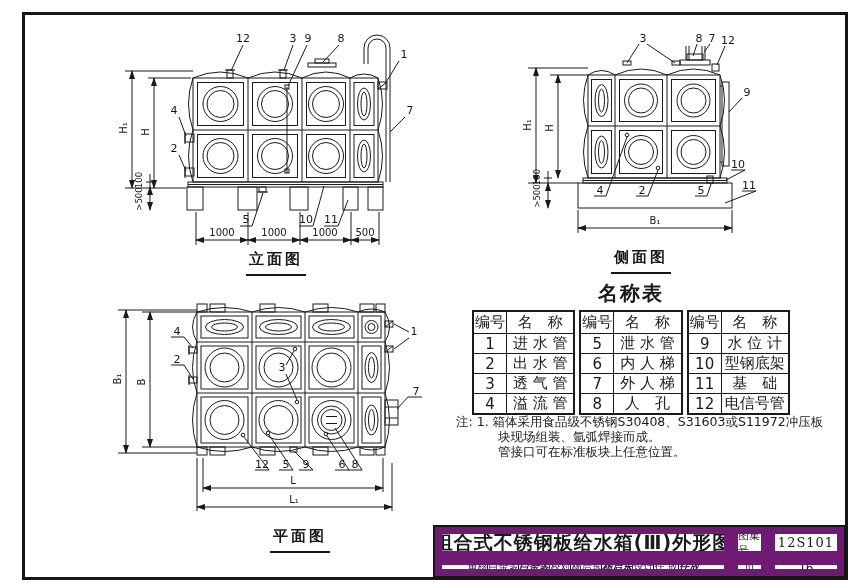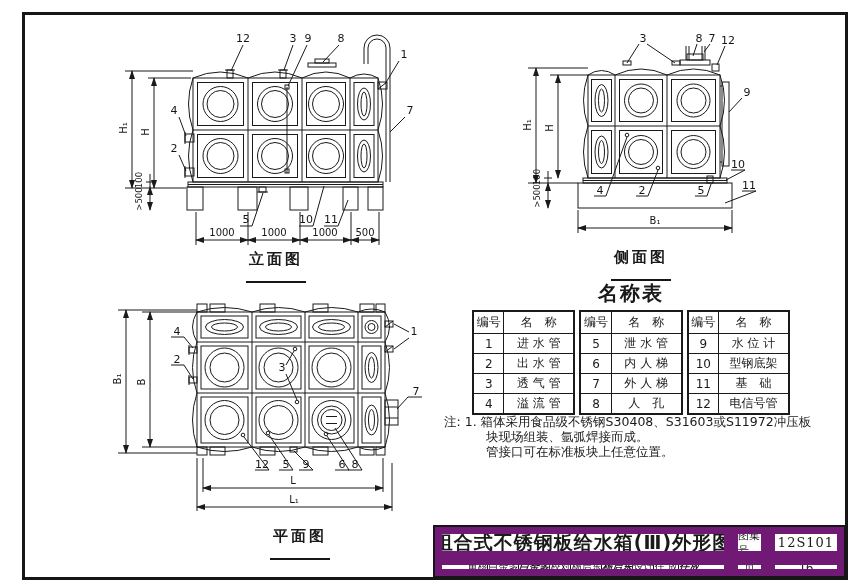--- a/index.html
+++ b/index.html
@@ -13,34 +13,34 @@
   }
   svg.view { position:absolute; overflow:visible; }
   svg .ln * , svg .ln { stroke:#1a1a1a; fill:none; stroke-width:1; }
   svg text { font-family:"DejaVu Sans", sans-serif; fill:#161616; stroke:none; }
   svg .lbl { font-size:11px; text-anchor:middle; }
   svg .dim { font-size:10px; text-anchor:middle; }
   svg .dimv { font-size:10px; text-anchor:middle; }
   svg .dims { font-size:8.5px; text-anchor:middle; }
   .view-title {
     position:absolute; font-weight:bold; font-size:15px; letter-spacing:3px;
-    border-bottom:2px solid #161616; padding:0 3px 12px 3px; white-space:nowrap;
+    border-bottom:2px solid #161616; padding:0 3px 5px 3px; white-space:nowrap;
   }
   
   .nt-wrap { position:absolute; left:472px; top:280px; width:318px; }
   .nt-title { text-align:center; font-size:20px; font-weight:bold; letter-spacing:2px; margin-bottom:3px; }
   .nt-tables { display:flex; gap:4px; }
   table.nt { border-collapse:collapse; border:2px solid #1a1a1a; }
-  .nt td { border:1px solid #1a1a1a; text-align:center; font-size:12px; height:19px; padding:0 1px; white-space:nowrap; }
+  .nt td { border:1px solid #1a1a1a; text-align:center; font-size:15px; height:19px; padding:0 1px; white-space:nowrap; }
   .nt tr.hd td { height:21px; }
   .nt td.id { width:28px; }
   .nt td.nm { width:71px; }
   
   .notes { position:absolute; left:444px; top:414px; width:396px; font-size:12.5px; }
-  .note-line { line-height:15px; white-space:nowrap; }
+  .note-line { line-height:15px; white-space:nowrap;margin-left:12px; }
   .ind1 { padding-left:22px; }
   .ind2 { padding-left:42px; }
   .gap  { margin-top:7px; }
   
   .tb {
     position:absolute; left:433px; top:525px; width:413px; height:53px;
     border:2.5px solid #161616; box-sizing:border-box;
     display:grid; grid-template-columns:296px 37px 1fr; grid-template-rows:31px 1fr;
   }
   .tb > div { border:7px solid #701a75; display:flex; align-items:center; justify-content:center; box-sizing:border-box; overflow:hidden; }

